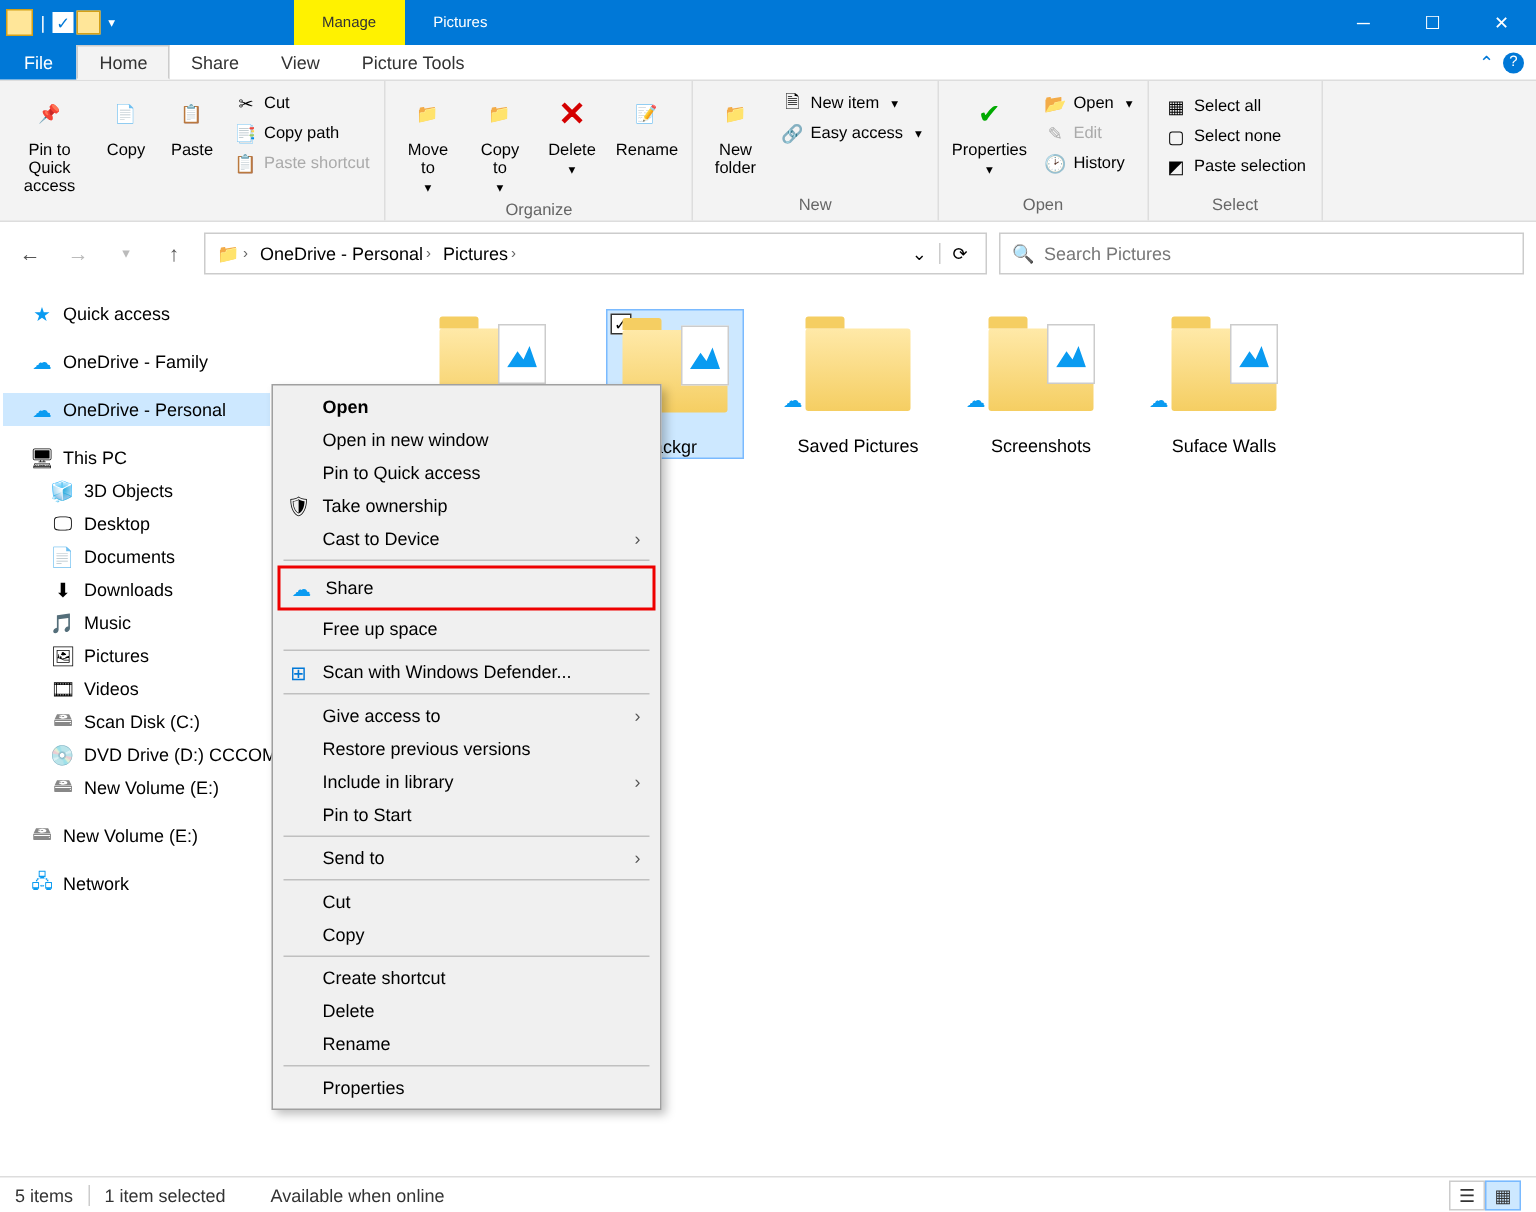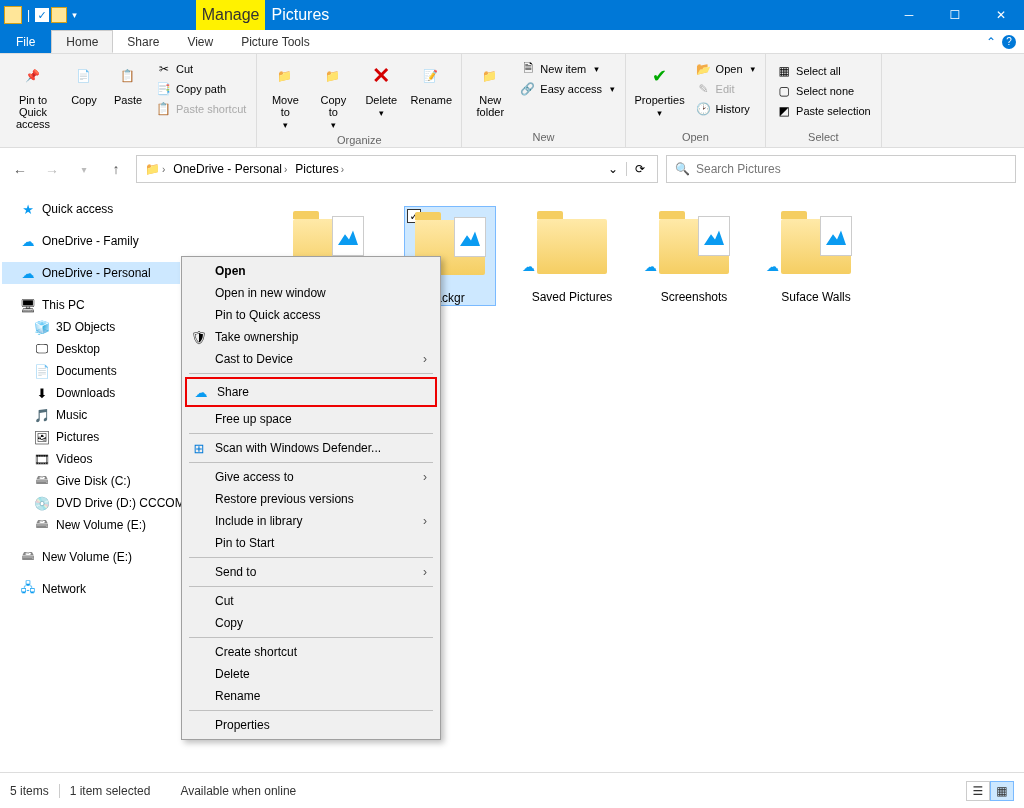--- a/index.html
+++ b/index.html
@@ -6,21 +6,21 @@
 body { width:1024px; height:808px; background:#fff; overflow:hidden; position:relative; font-size:12px; }
 
 
 .titlebar { height:30px; background:#0078d7; display:flex; align-items:stretch; }
 .titlebar .qat { display:flex; align-items:center; padding:0 4px; gap:2px; }
 .titlebar .qat .folder-ic { width:18px; height:18px; background:#ffe699; border:1px solid #d4a017; }
 .titlebar .qat .check-box { width:14px; height:14px; background:#fff; display:flex; align-items:center; justify-content:center; color:#0078d7; font-size:11px; }
 .titlebar .qat .sep { color:#fff; padding:0 3px; }
 .titlebar .spacer1 { width:112px; }
 .titlebar .contextual { display:flex; }
-.titlebar .contextual .ctab { padding:0 6px; display:flex; align-items:center; font-size:16px; color:#333; }
+.titlebar .contextual .ctab { padding:0 19px; display:flex; align-items:center; font-size:10px; color:#333; }
 .titlebar .contextual .manage { background:#fff200; }
 .titlebar .contextual .pictures { color:#fff; }
 .titlebar .flex { flex:1; }
 .titlebar .winbtn { width:46px; display:flex; align-items:center; justify-content:center; color:#fff; font-size:12px; }
 
 
 .ribbon-tabs { height:24px; background:#fff; border-bottom:1px solid #ddd; display:flex; align-items:stretch; }
 .ribbon-tabs .file { background:#0078d7; color:#fff; padding:0 16px; display:flex; align-items:center; font-size:12px; }
 .ribbon-tabs .tab { padding:0 14px; display:flex; align-items:center; color:#333; font-size:12px; }
 .ribbon-tabs .tab.active { border:1px solid #ccc; border-bottom:1px solid #f3f3f3; background:#f3f3f3; }
@@ -73,21 +73,21 @@
 
 .context-menu { position:absolute; left:181px; top:256px; width:260px; background:#f0f0f0; border:1px solid #a0a0a0; box-shadow:3px 3px 6px rgba(0,0,0,0.25); padding:3px; }
 .cm-item { display:flex; align-items:center; padding:4px 10px 4px 30px; font-size:12px; position:relative; }
 .cm-item.bold { font-weight:700; }
 .cm-item .arrow { margin-left:auto; color:#555; font-size:12px; }
 .cm-item .cm-ic { position:absolute; left:6px; width:16px; height:16px; display:flex; align-items:center; justify-content:center; font-size:13px; }
 .cm-sep { height:1px; background:#c0c0c0; margin:3px 4px; }
 .cm-highlight { border:2px solid #e00; padding:2px 0; margin:1px 0; }
 
 
-.statusbar { position:absolute; bottom:0; left:0; right:0; height:36px; border-top:1px solid #ddd; display:flex; align-items:center; padding:0 10px; font-size:12px; color:#333; background:#fff;justify-content:space-between; }
+.statusbar { position:absolute; bottom:0; left:0; right:0; height:24px; border-top:1px solid #ddd; display:flex; align-items:center; padding:0 10px; font-size:12px; color:#333; background:#fff;justify-content:space-between; }
 .statusbar .sb-sep { width:1px; height:14px; background:#ccc; margin:0 10px; }
 .statusbar .sb-right { margin-left:auto; display:flex; gap:0; }
 .statusbar .viewbtn { width:24px; height:20px; border:1px solid #ccc; display:flex; align-items:center; justify-content:center; }
 .statusbar .viewbtn.active { background:#cde8ff; border-color:#7abaff; }
 
 .ic-pin { color:#6a6a6a; }
 .ic-folder { color:#f5ce62; }
 .ic-x { color:#d40000; font-size:22px; font-weight:bold; }
 .ic-check { color:#0a0; font-size:18px; }
 .ic-cloud { color:#0a9bf1; }
@@ -333,21 +333,21 @@
     <div class="tree-item sub">
         <span class="tic">🖼</span>
         <span>Pictures</span>
       </div>
     <div class="tree-item sub">
         <span class="tic">🎞</span>
         <span>Videos</span>
       </div>
     <div class="tree-item sub">
         <span class="tic ic-drive">🖴</span>
-        <span>Give Disk (C:)</span>
+        <span>Scan Disk (C:)</span>
       </div>
     <div class="tree-item sub">
         <span class="tic ic-drive">💿</span>
         <span>DVD Drive (D:) CCCOMA_</span>
       </div>
     <div class="tree-item sub">
         <span class="tic ic-drive">🖴</span>
         <span>New Volume (E:)</span>
       </div>
     <div class="tree-gap"></div>

